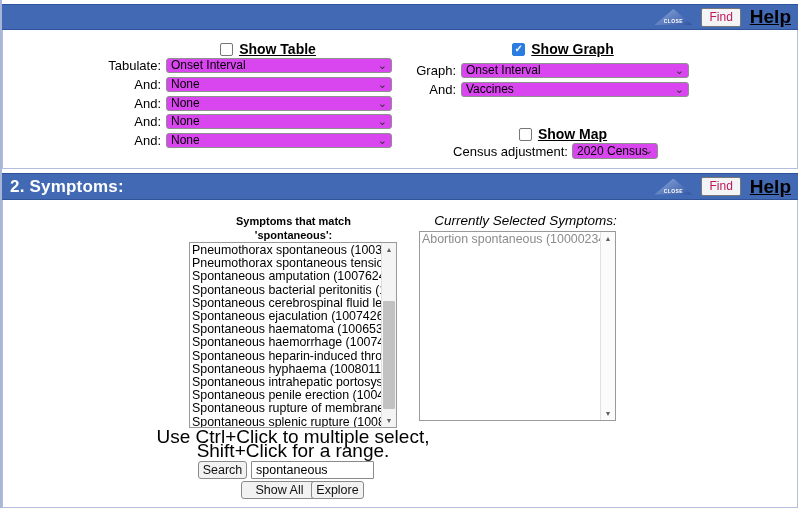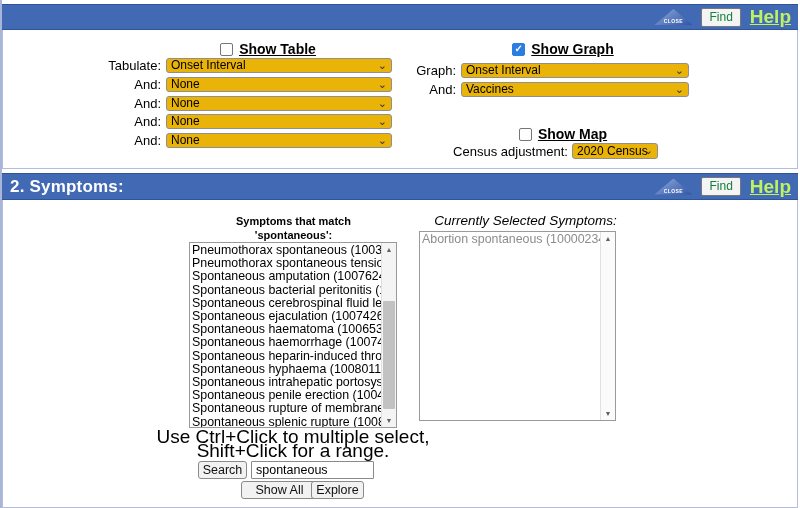--- a/index.html
+++ b/index.html
@@ -12,24 +12,24 @@
   .panel-header { position:absolute; left:2px; width:796px; background:#4169b4;
                   border-top:1px solid #30549a; border-bottom:1px solid #30549a;
                   display:flex; align-items:center; }
   .panel-title { color:#fff; font-weight:bold; font-size:17px; padding-left:8px; letter-spacing:.2px; }
   .header-controls { margin-left:auto; display:flex; align-items:center; gap:9px; padding-right:5px; }
   .close-icon { position:relative; width:38px; height:16px;
                 clip-path:polygon(50% 0, 0 100%, 100% 100%);
                 background:linear-gradient(150deg,#c8d4ef 0%,#6e8cc9 35%,#2f55a4 100%); cursor:pointer; }
   .close-icon .close-label { position:absolute; bottom:1px; left:0; width:100%;
                 text-align:center; font-size:5px; font-weight:bold; color:#fff; letter-spacing:.4px; }
-  .find-btn { font-family:"Liberation Sans",sans-serif; font-size:12px; color:#15803d;
+  .find-btn { font-family:"Liberation Sans",sans-serif; font-size:12px; color:#be185d;
               background:#f4f4f4; border:1px solid #777; border-radius:2px;
               padding:1px 7px 2px; height:19px; cursor:pointer; }
-  .help-link { color:#bef264; font-size:19px; font-weight:bold; text-decoration:underline; cursor:pointer; padding-right:2px; }
+  .help-link { color:#000000; font-size:19px; font-weight:bold; text-decoration:underline; cursor:pointer; padding-right:2px; }
 
   .panel-body { position:absolute; left:2px; width:796px; background:#fff;
                 border:1px solid #b3bedd; border-top:none; }
 
   
   #hdr1 { top:4px; height:26px; }
   #body1 { top:30px; height:139px; }
   #hdr2 { top:173px; height:27px; }
   #body2 { top:200px; height:308px; }
 
@@ -38,21 +38,21 @@
 
   .check-row { display:flex; align-items:center; justify-content:center; gap:6px; }
   .check-title { font-size:14px; font-weight:bold; text-decoration:underline; }
   .checkbox { width:13px; height:13px; border:1px solid #767676; border-radius:2px;
               background:#fff; display:inline-flex; align-items:center; justify-content:center; cursor:pointer; flex:0 0 auto; }
   .checkbox.checked { background:#2b7de1; border-color:#2b7de1; }
   .checkbox .check-glyph { color:#fff; font-size:10px; line-height:10px; font-weight:bold; }
   .checkbox:not(.checked) .check-glyph { display:none; }
 
   .field-label { font-size:13px; line-height:15px; text-align:right; }
-  .fake-select { position:absolute; height:15px; background:#eab308; border:1px solid #8f8f8f;
+  .fake-select { position:absolute; height:15px; background:#d946ef; border:1px solid #8f8f8f;
                  border-radius:3px; font-size:12px; line-height:13px; padding:0 16px 0 4px;
                  display:flex; align-items:center; overflow:hidden; white-space:nowrap; cursor:pointer;text-align:right; }
   .fake-select .chevron { position:absolute; right:4px; top:0; font-size:11px; line-height:13px; color:#333; }
 
   
   .match-heading { font-size:11px; font-weight:bold; line-height:14px; }
   .selected-heading { font-size:13.5px; font-style:italic; line-height:14px;margin-left:8px; }
   .listbox { position:absolute; background:#fff; border:1px solid #9a9a9a; overflow:hidden; }
   .list-items { position:absolute; left:0; top:1px; right:15px; bottom:0; overflow:hidden; }
   .list-item { font-size:12.4px; line-height:13.2px; white-space:nowrap; padding-left:2px; cursor:default; }

